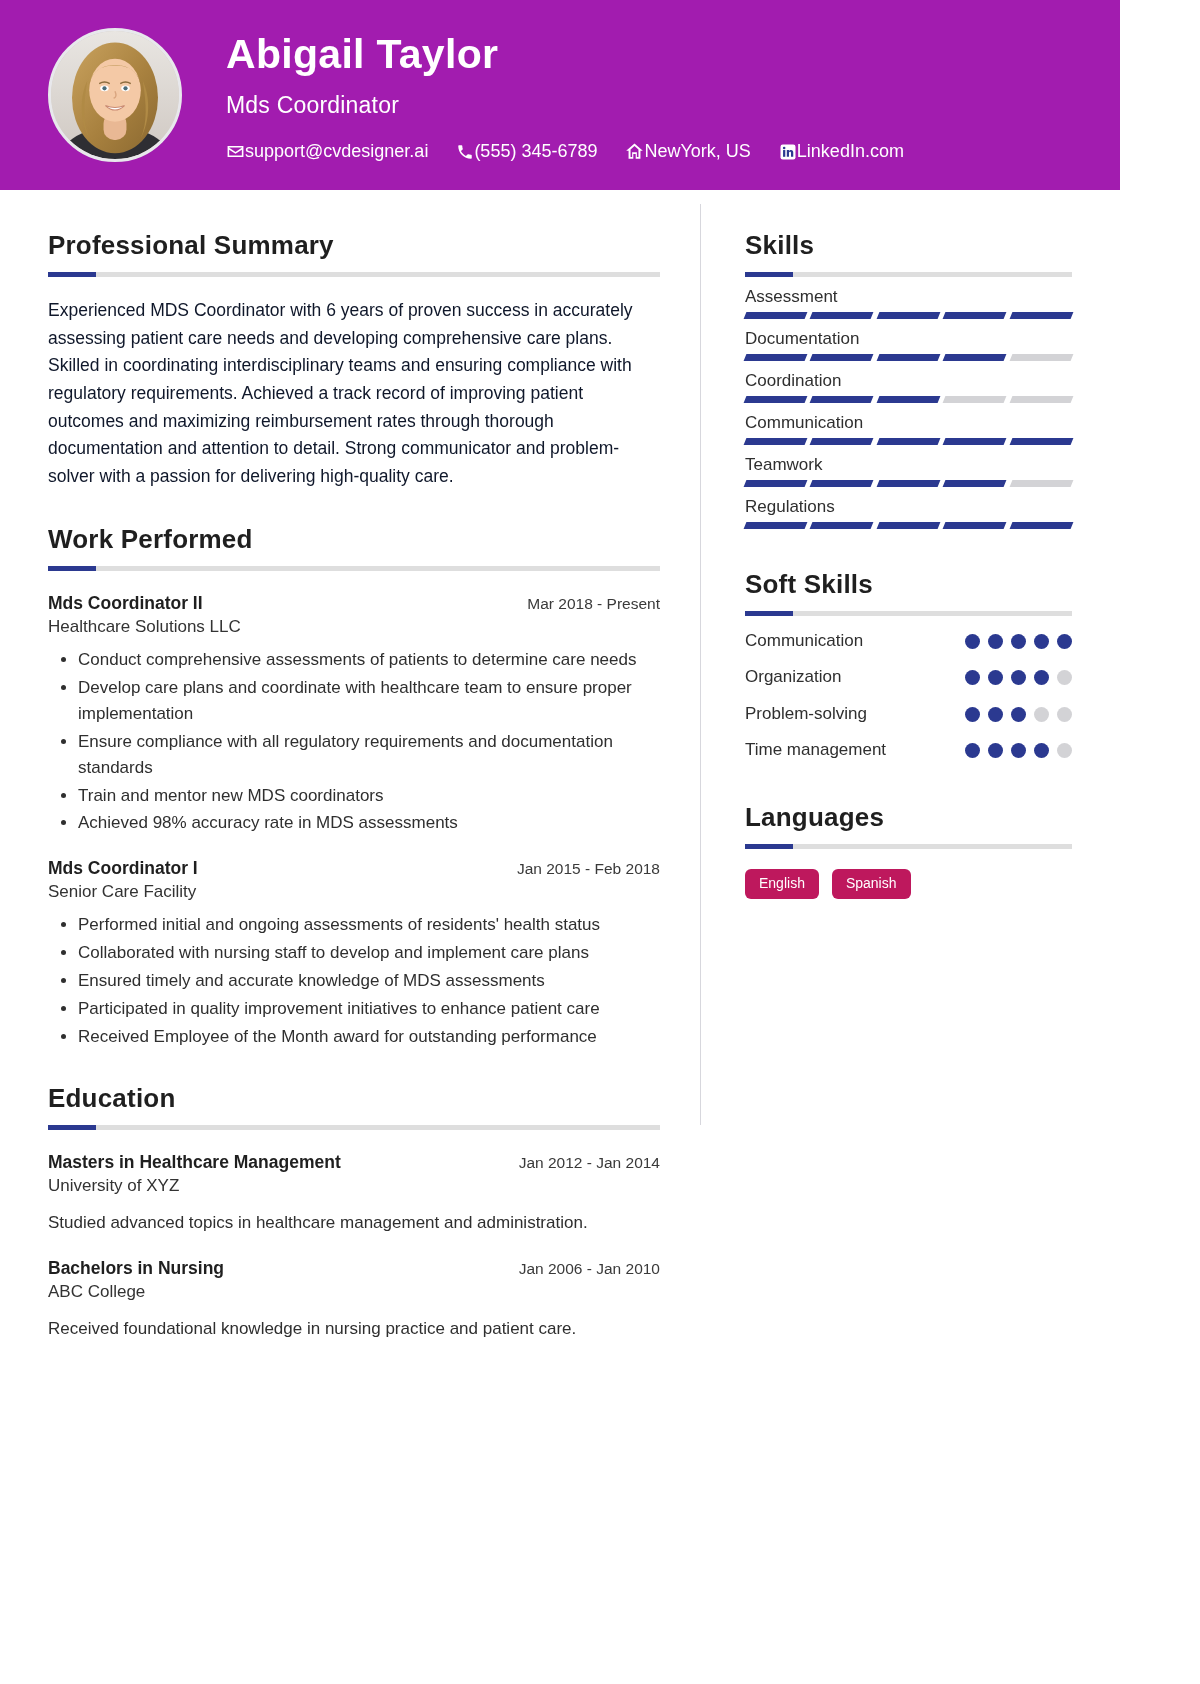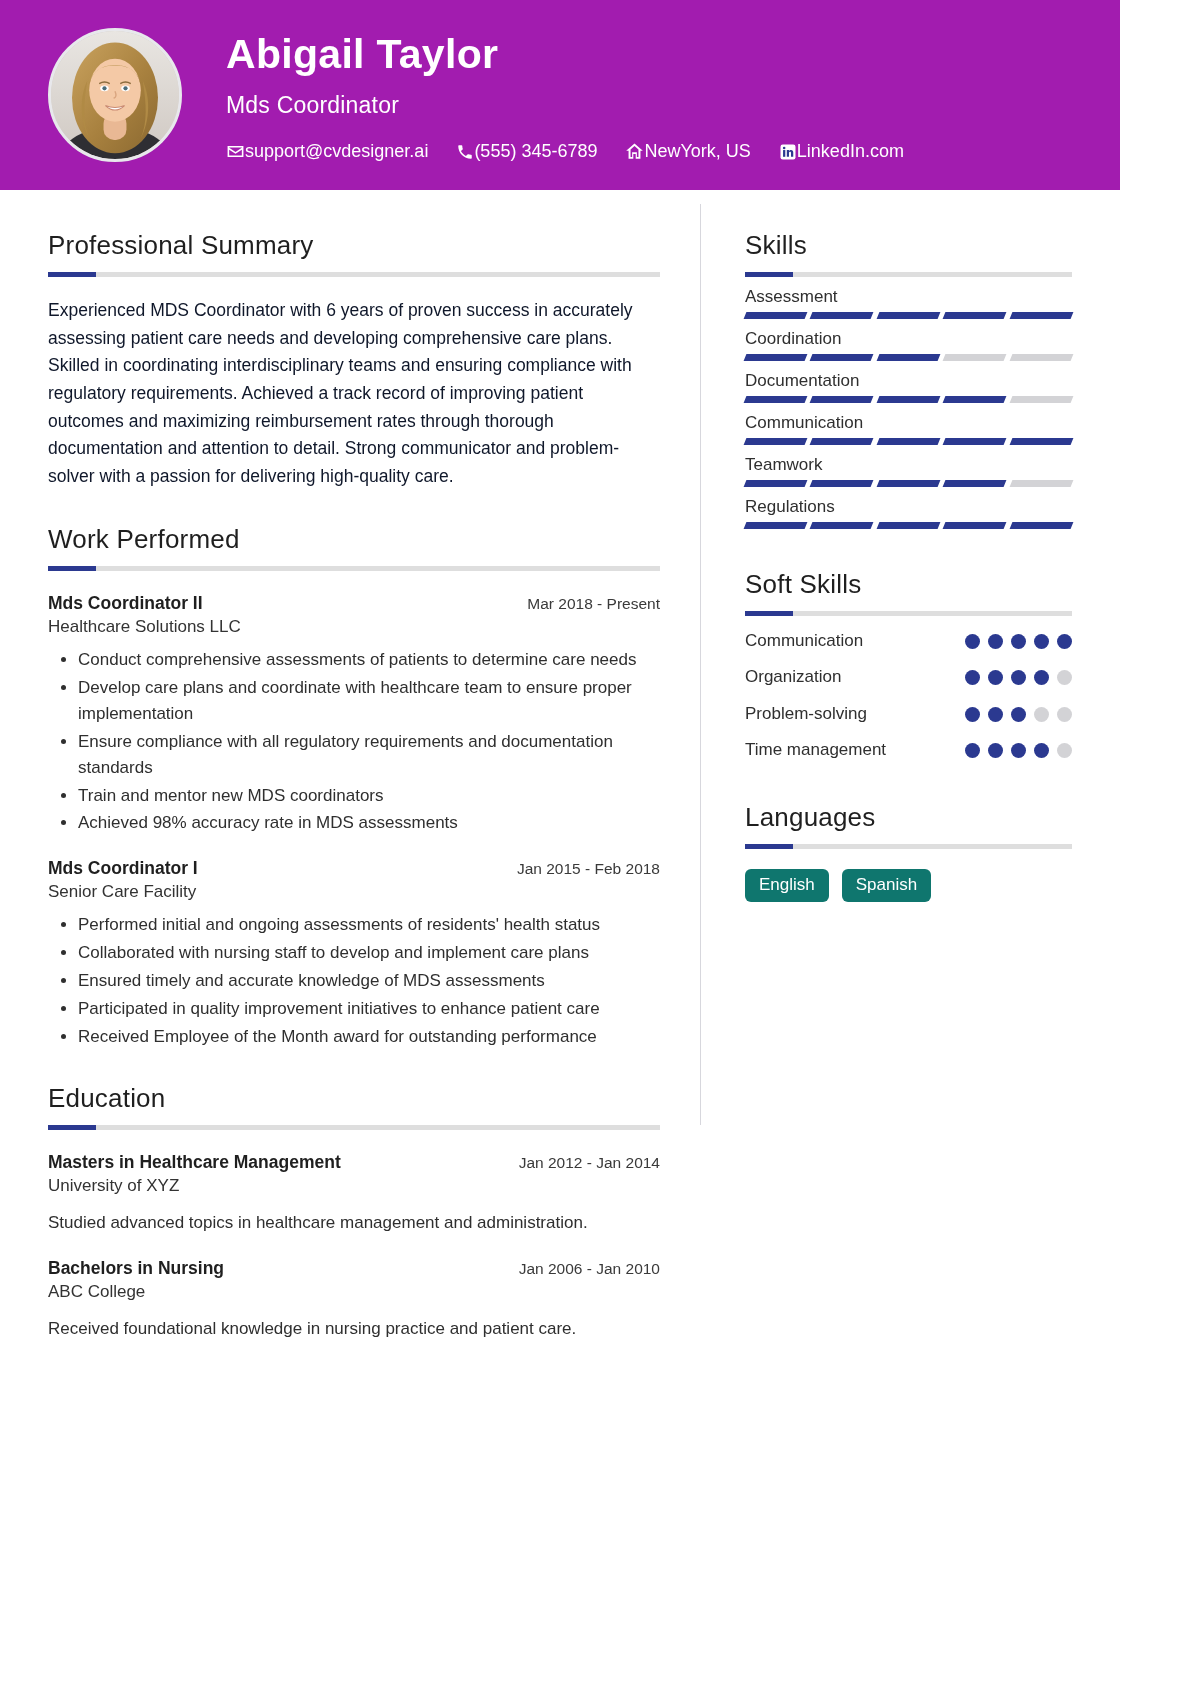--- a/index.html
+++ b/index.html
@@ -104,21 +104,21 @@
   }
 
   .side-col {
     width: 419px;
     padding: 36px 48px 40px 44px;
   }
 
   
   .sec-title {
     font-size: 26px;
-    font-weight: normal;
+    font-weight: bold;
     color: #1f1f1f;
     letter-spacing: 0.2px;
   }
 
   .sec-rule {
     height: 5px;
     background: #dedede;
     margin-top: 11px;
     position: relative;
     width: 100%;
@@ -247,23 +247,23 @@
 
   
   .lang-row {
     display: flex;
     gap: 13px;
     margin-top: 20px;
     flex-wrap: wrap;
   }
 
   .lang-chip {
-    background: #0f766e;
+    background: #be185d;
     color: #ffffff;
-    font-size: 17px;
+    font-size: 14px;
     padding: 6px 14px 8px 14px;
     border-radius: 6px;
     line-height: 1.15;
   }
 
   .side-sec-gap { margin-bottom: 40px; }
 </style>
 </head>
 <body>
 
@@ -447,36 +447,36 @@
               <div class="skill-name">Assessment</div>
               <div class="skill-bar">
                 <span class="seg on"></span>
                 <span class="seg on"></span>
                 <span class="seg on"></span>
                 <span class="seg on"></span>
                 <span class="seg on"></span>
               </div>
             </div>
             <div class="skill-row">
+              <div class="skill-name">Documentation</div>
+              <div class="skill-bar">
+                <span class="seg on"></span>
+                <span class="seg on"></span>
+                <span class="seg on"></span>
+                <span class="seg on"></span>
+                <span class="seg"></span>
+              </div>
+            </div>
+            <div class="skill-row">
               <div class="skill-name">Coordination</div>
               <div class="skill-bar">
                 <span class="seg on"></span>
                 <span class="seg on"></span>
                 <span class="seg on"></span>
                 <span class="seg"></span>
-                <span class="seg"></span>
-              </div>
-            </div>
-            <div class="skill-row">
-              <div class="skill-name">Documentation</div>
-              <div class="skill-bar">
-                <span class="seg on"></span>
-                <span class="seg on"></span>
-                <span class="seg on"></span>
-                <span class="seg on"></span>
                 <span class="seg"></span>
               </div>
             </div>
             <div class="skill-row">
               <div class="skill-name">Communication</div>
               <div class="skill-bar">
                 <span class="seg on"></span>
                 <span class="seg on"></span>
                 <span class="seg on"></span>
                 <span class="seg on"></span>

